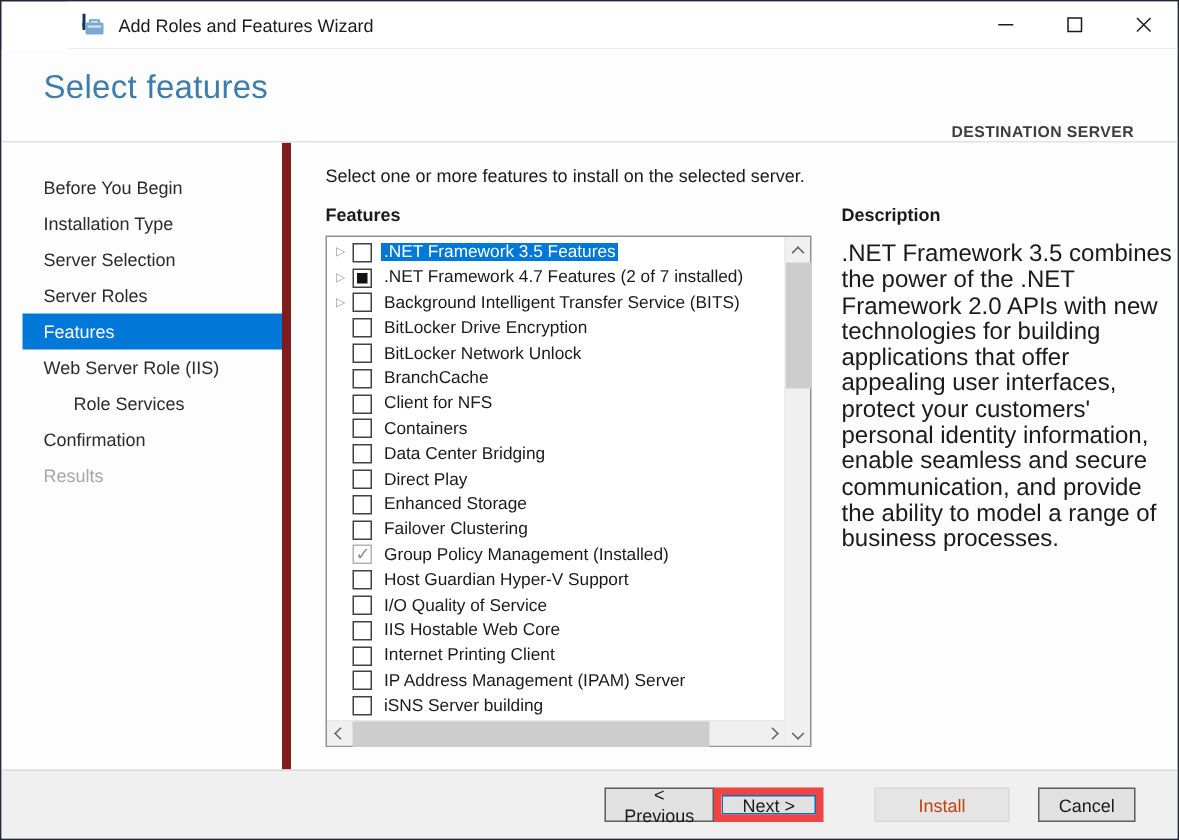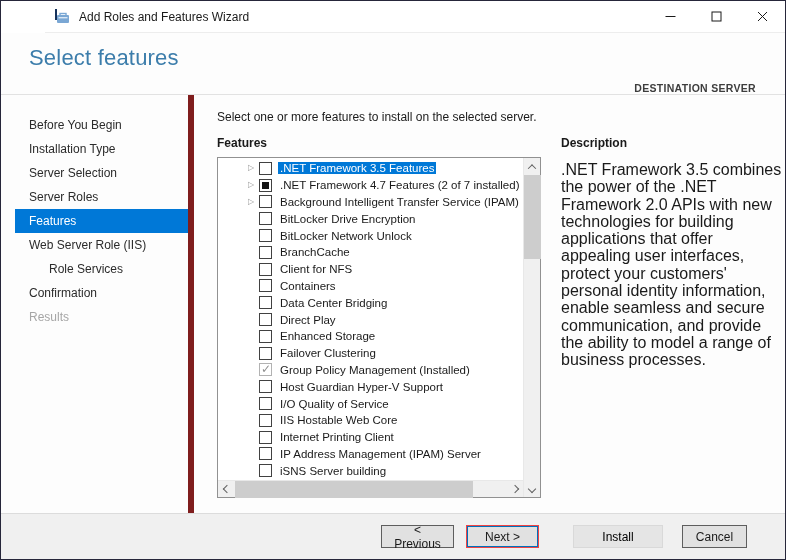--- a/index.html
+++ b/index.html
@@ -76,21 +76,20 @@
     position:absolute; left:367px; top:66px; width:222px;
     font-size:16px; line-height:17.3px; color:#1a1a1a;
   }
 
   
   .listbox {
     position:absolute; left:23px; top:62px;
     width:324px; height:341px;
     border:1px solid #919191; background:#fff;
     display:flex;
-    padding-left:24px;
   }
   .rows { flex:1 1 auto; overflow:hidden; padding-top:2px; }
   .feature-row {
     height:16.8px; display:flex; align-items:center; white-space:nowrap;
   }
   .expander {
     width:11px; margin-left:6px; flex:0 0 11px;
     font-size:8px; color:#9a9a9a; line-height:10px; text-align:left;
   }
   .expander.has::before { content:"▷"; }
@@ -130,31 +129,31 @@
   .chev { width:6px; height:6px; border-right:1px solid #606060; border-bottom:1px solid #606060; }
   .chev.up    { transform:rotate(-135deg) translate(-1px,-1px); }
   .chev.down  { transform:rotate(45deg); }
   .chev.left  { transform:rotate(135deg); }
   .chev.right { transform:rotate(-45deg); }
 
   
   .footer {
     flex:0 0 46px; height:46px; background:#f0f0f0; border-top:1px solid #dcdcdc;
     display:flex; align-items:center; justify-content:flex-end;
-    padding-right:38px;
+    padding-right:28px;
   }
   .btn {
     height:23px; min-width:65px; padding:0 12px;
     font-family:"Liberation Sans",sans-serif; font-size:12px; color:#1a1a1a;
     background:#e1e1e1; border:1px solid #5e5e5e;
     display:inline-flex; align-items:center; justify-content:center;
   }
   .btn.prev { width:73px; }
-  .btn.next { width:73px; margin-left:12px; border:1px solid #ef4444; box-shadow:inset 0 0 0 1px #0071bc; }
-  .btn.install { width:90px; margin-left:34px; border:1px solid #d9d9d9; background:#e5e5e5; color:#000000; }
+  .btn.next { width:73px; border:5px solid #ef4444; box-shadow:inset 0 0 0 1px #0071bc; }
+  .btn.install { width:90px; margin-left:34px; border:1px solid #d9d9d9; background:#e5e5e5; color:#c2410c; }
   .btn.cancel { width:65px; margin-left:19px; }
 </style>
 </head>
 <body>
 
 <div class="window">
 
   <div class="titlebar">
     <svg class="app-icon" viewBox="0 0 17 15">
       <polygon points="1,0 1,9 3,7.5 1,6" fill="#16325c"></polygon>
@@ -213,21 +212,21 @@
               <span class="flabel selected">.NET Framework 3.5 Features</span>
             </div>
             <div class="feature-row">
               <span class="expander has"></span>
               <span class="cb indeterminate"></span>
               <span class="flabel">.NET Framework 4.7 Features (2 of 7 installed)</span>
             </div>
             <div class="feature-row">
               <span class="expander has"></span>
               <span class="cb unchecked"></span>
-              <span class="flabel">Background Intelligent Transfer Service (IPAM)</span>
+              <span class="flabel">Background Intelligent Transfer Service (BITS)</span>
             </div>
             <div class="feature-row">
               <span class="expander"></span>
               <span class="cb unchecked"></span>
               <span class="flabel">BitLocker Drive Encryption</span>
             </div>
             <div class="feature-row">
               <span class="expander"></span>
               <span class="cb unchecked"></span>
               <span class="flabel">BitLocker Network Unlock</span>

